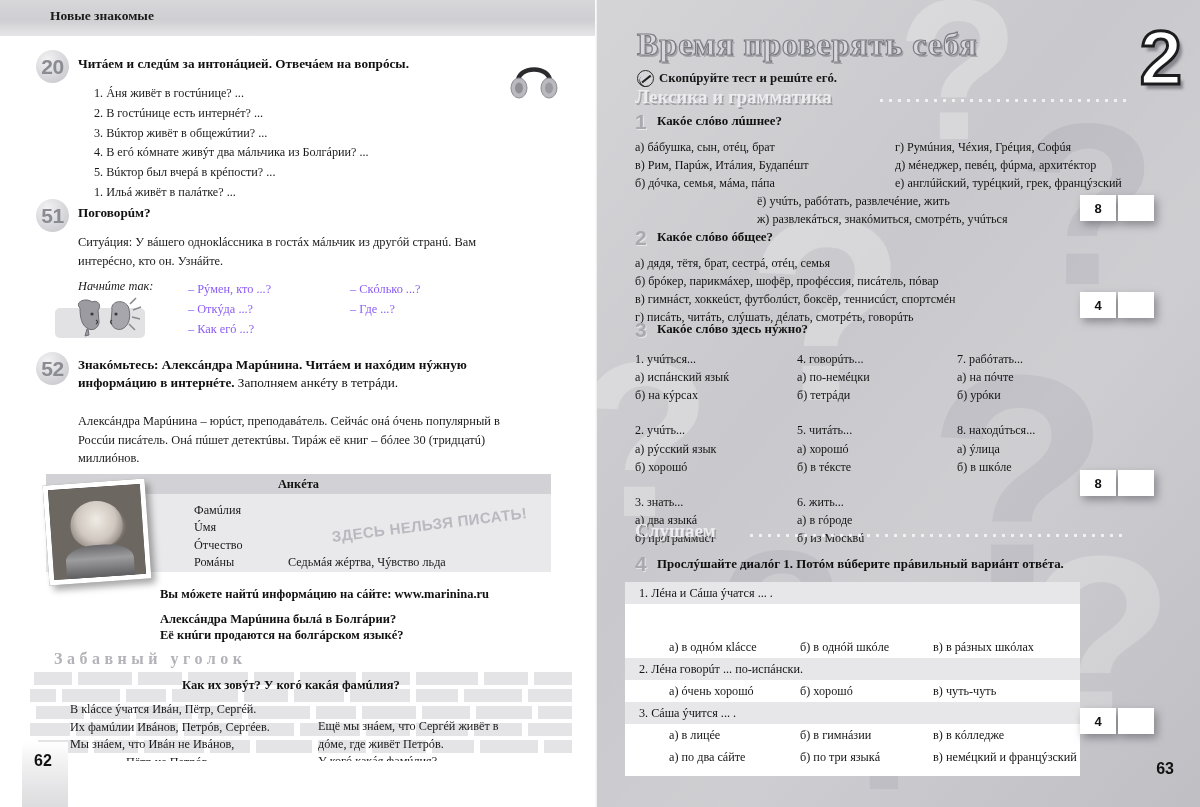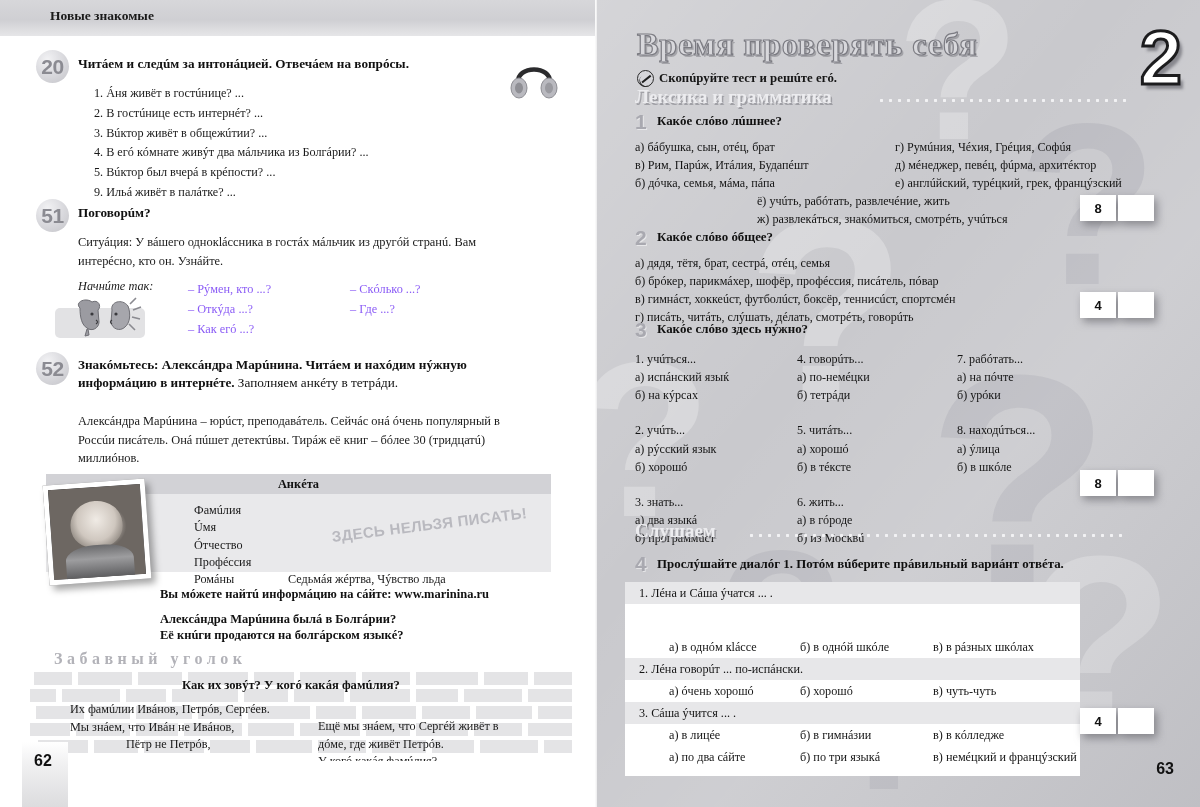--- a/index.html
+++ b/index.html
@@ -278,21 +278,21 @@
         <ellipse cx="11" cy="37" rx="4" ry="5.4" fill="#8f8f95"></ellipse>
         <ellipse cx="41" cy="37" rx="4" ry="5.4" fill="#9a9aa0"></ellipse>
       </svg>
 
       <div class="qlist" style="left:94px; top:48px; width:440px;">
         <div>1. Áня живёт в гостúнице? ...</div>
         <div>2. В гостúнице есть интернéт? ...</div>
         <div>3. Вúктор живёт в общежúтии? ...</div>
         <div>4. В егó кóмнате живýт два мáльчика из Болгáрии? ...</div>
         <div>5. Вúктор был вчерá в крéпости? ...</div>
-        <div>9. Ильá живёт в палáтке? ...</div>
+        <div>1. Ильá живёт в палáтке? ...</div>
       </div>
 
       <div class="exnum" style="left:36px; top:163px;">51</div>
       <div class="ex-title" style="left:78px; top:168px;">Поговорúм?</div>
 
       <div class="body-text" style="left:78px; top:197px; width:455px;">Ситуáция: У вáшего однокláссника в гостáх мáльчик из другóй странú. Вам интерéсно, кто он. Узнáйте.</div>
 
       <div class="startlabel" style="left:78px; top:243px;">Начнúте так:</div>
 
       <div class="dashcol" style="left:188px; top:243px;">
@@ -338,24 +338,20 @@
           </div>
           <div class="anketa-row">
             <span class="anketa-label">Úмя</span>
             <span class="anketa-value"></span>
           </div>
           <div class="anketa-row">
             <span class="anketa-label">Óтчество</span>
             <span class="anketa-value"></span>
           </div>
           <div class="anketa-row">
-            <span class="anketa-label">Профéссия</span>
-            <span class="anketa-value"></span>
-          </div>
-          <div class="anketa-row">
             <span class="anketa-label">Ромáны</span>
             <span class="anketa-value">Седьмáя жéртва, Чýвство льда</span>
           </div>
           <div class="stamp">ЗДЕСЬ НЕЛЬЗЯ ПИСАТЬ!</div>
         </div>
       </div>
 
       <div class="photo" style="left:46px; top:446px;">
         <div class="photo-inner"></div>
       </div>
@@ -421,20 +417,21 @@
           <div class="brick" style="left:402px; top:94px; width:42px; height:13px;"></div>
           <div class="brick" style="left:450px; top:94px; width:58px; height:13px;"></div>
           <div class="brick" style="left:514px; top:94px; width:28px; height:13px;"></div>
         </div>
 
         <div class="funny-title">Забавный уголок</div>
 
         <div class="funny-q" style="left:152px; top:32px;">Как их зовýт? У когó какáя фамúлия?</div>
 
         <div class="funny-col" style="left:40px; top:55px; width:280px;">
+          <div>В кláссе ýчатся Ивáн, Пётр, Сергéй.</div>
           <div>Их фамúлии Ивáнов, Петрóв, Сергéев.</div>
           <div>Мы знáем, что Ивáн не Ивáнов,</div>
           <div class="indent">Пётр не Петрóв,</div>
 
         </div>
 
         <div class="funny-col" style="left:288px; top:72px; width:250px;">
           <div>Ещё мы знáем, что Сергéй живёт в</div>
           <div>дóме, где живёт Петрóв.</div>
           <div>У когó какáя фамúлия?</div>

